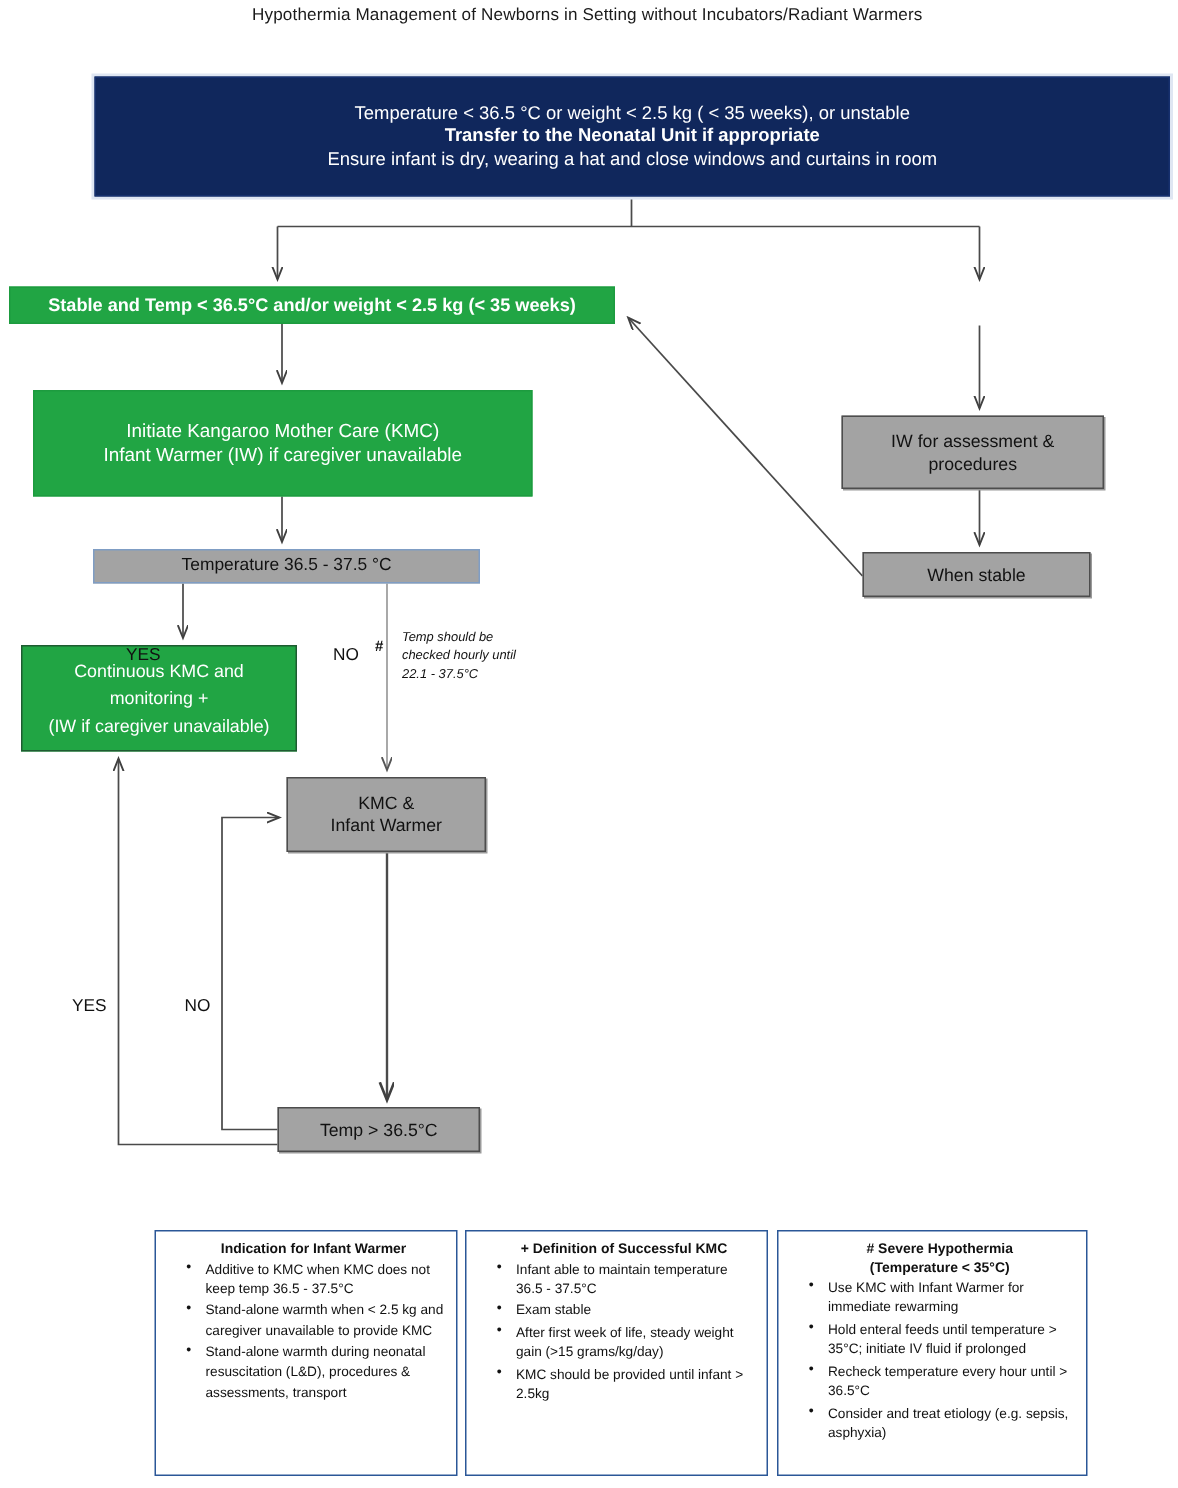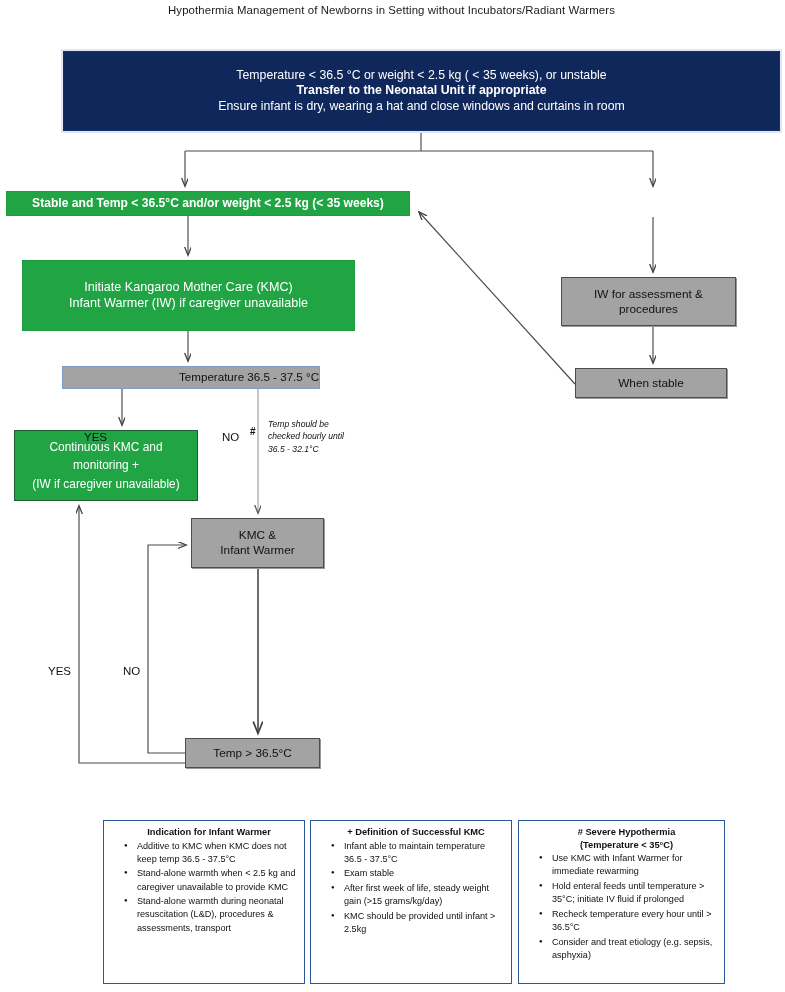--- a/index.html
+++ b/index.html
@@ -53,21 +53,21 @@
   
   #contkmc{
     left:14px;top:430px;width:184px;height:71px;
     background:#21a544;color:#ffffff;border:1.5px solid #1e5c31;
     font-size:11.9px;
   }
   #contkmc .txt{line-height:1.55;}
 
   
   .wbox{background:#a3a3a3;color:#111;font-size:11.8px;}
-  #tempbox{left:62px;top:366px;width:258px;height:23px;border:1px solid #7f9dc4;font-size:11.6px;text-align:right;}
+  #tempbox{left:62px;top:366px;width:258px;height:23px;border:1px solid #7f9dc4;font-size:11.6px;}
   #kmciw{left:191px;top:518px;width:133px;height:50px;border:1.2px solid #4d4d4d;box-shadow:1px 1px 0 #9a9a9a;}
   #tempgt{left:185px;top:738px;width:135px;height:30px;border:1.2px solid #4d4d4d;box-shadow:1px 1px 0 #9a9a9a;}
   #iwassess{left:561px;top:277px;width:175px;height:49px;border:1.2px solid #4d4d4d;box-shadow:1px 1px 0 #9a9a9a;}
   #whenstable{left:575px;top:368px;width:152px;height:30px;border:1.2px solid #4d4d4d;box-shadow:1px 1px 0 #9a9a9a;}
 
   
   .elabel{position:absolute;font-size:11.5px;color:#111;font-weight:normal;margin-top:27px;}
   #lbl-yes1{left:84px;top:404px;}
   #lbl-no1{left:222px;top:404px;}
   #lbl-hash{left:250px;top:399px;font-size:10px;font-weight:bold;}
@@ -188,21 +188,21 @@
   <div class="node wbox" id="whenstable">
     <div class="txt">When stable</div>
   </div>
 
   <div class="elabel" id="lbl-yes1">YES</div>
   <div class="elabel" id="lbl-no1">NO</div>
   <div class="elabel" id="lbl-hash">#</div>
   <div class="elabel" id="lbl-yes2">YES</div>
   <div class="elabel" id="lbl-no2">NO</div>
 
-  <div id="note-temp">Temp should be checked hourly until 36.5 - 32.1°C</div>
+  <div id="note-temp">Temp should be checked hourly until 22.1 - 37.5°C</div>
 
   <div class="legend" id="lg1">
     <div class="lhead">Indication for Infant Warmer</div>
     <ul>
       <li>Additive to KMC when KMC does not keep temp 36.5 - 37.5°C</li>
       <li>Stand-alone warmth when &lt; 2.5 kg and caregiver unavailable to provide KMC</li>
       <li>Stand-alone warmth during neonatal resuscitation (L&amp;D), procedures &amp; assessments, transport</li>
     </ul>
   </div>
 

